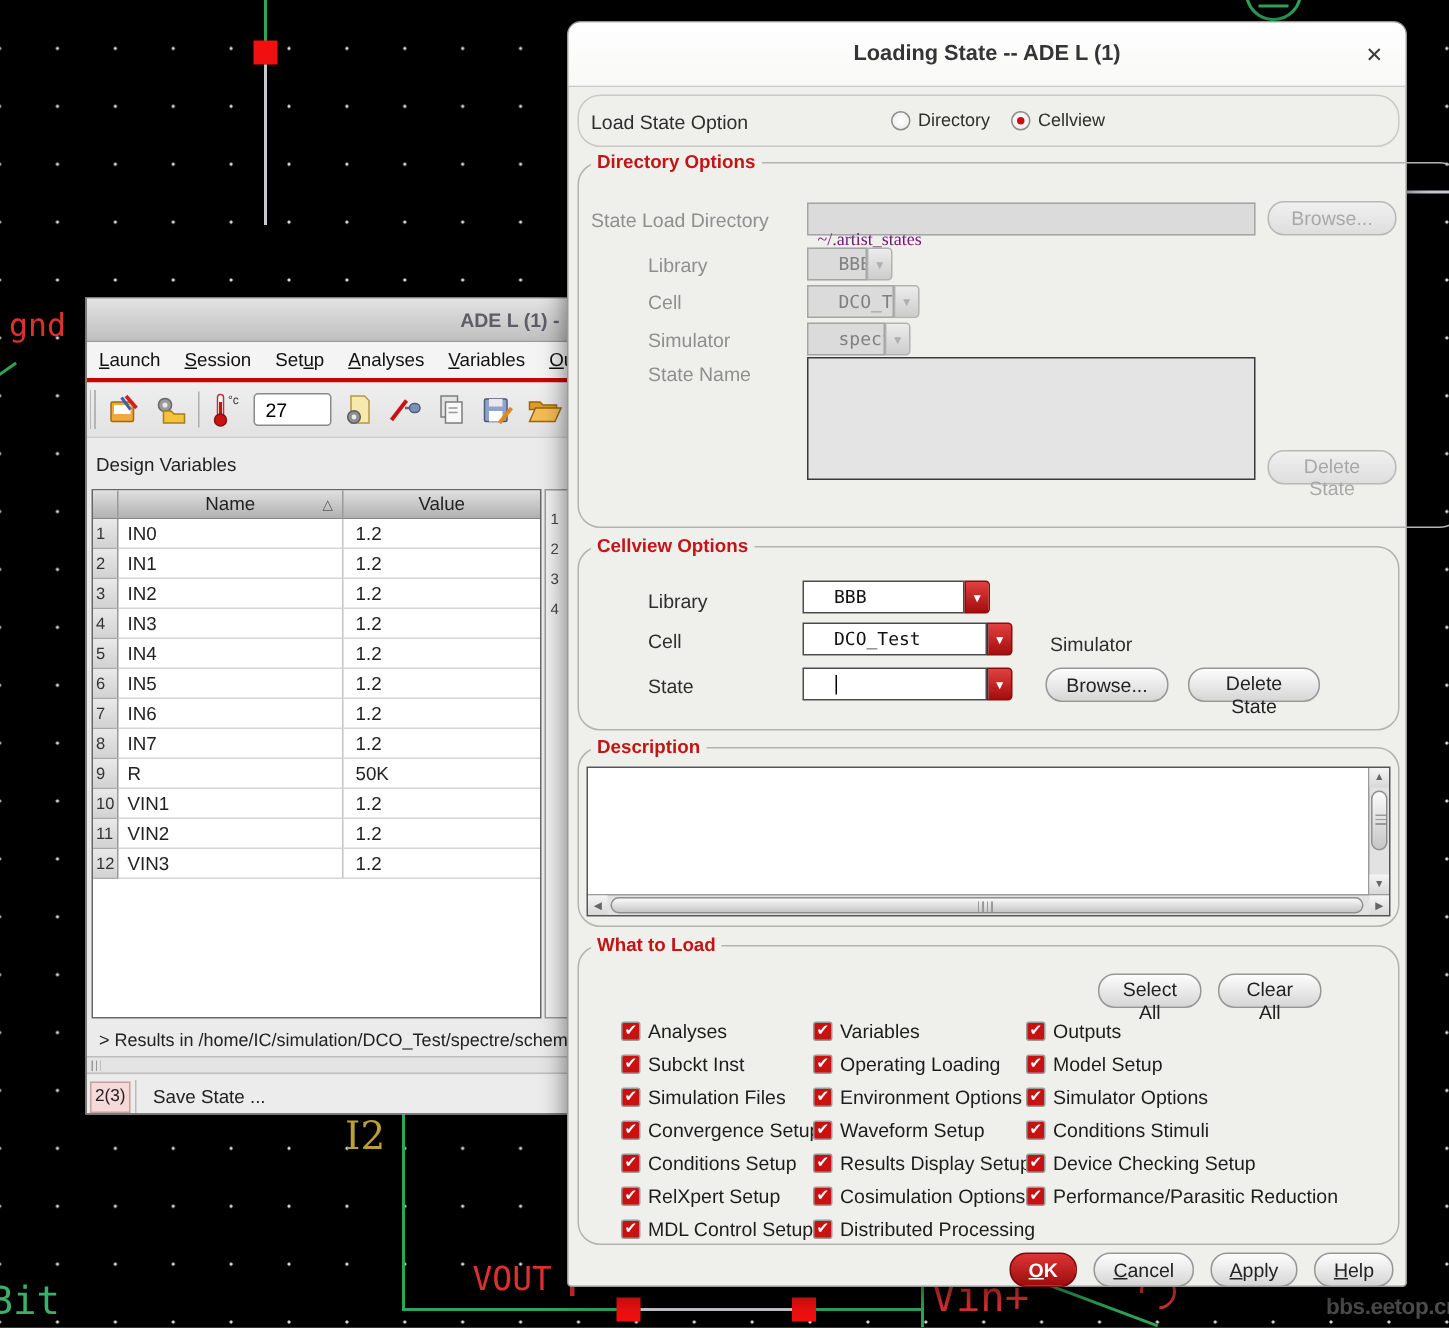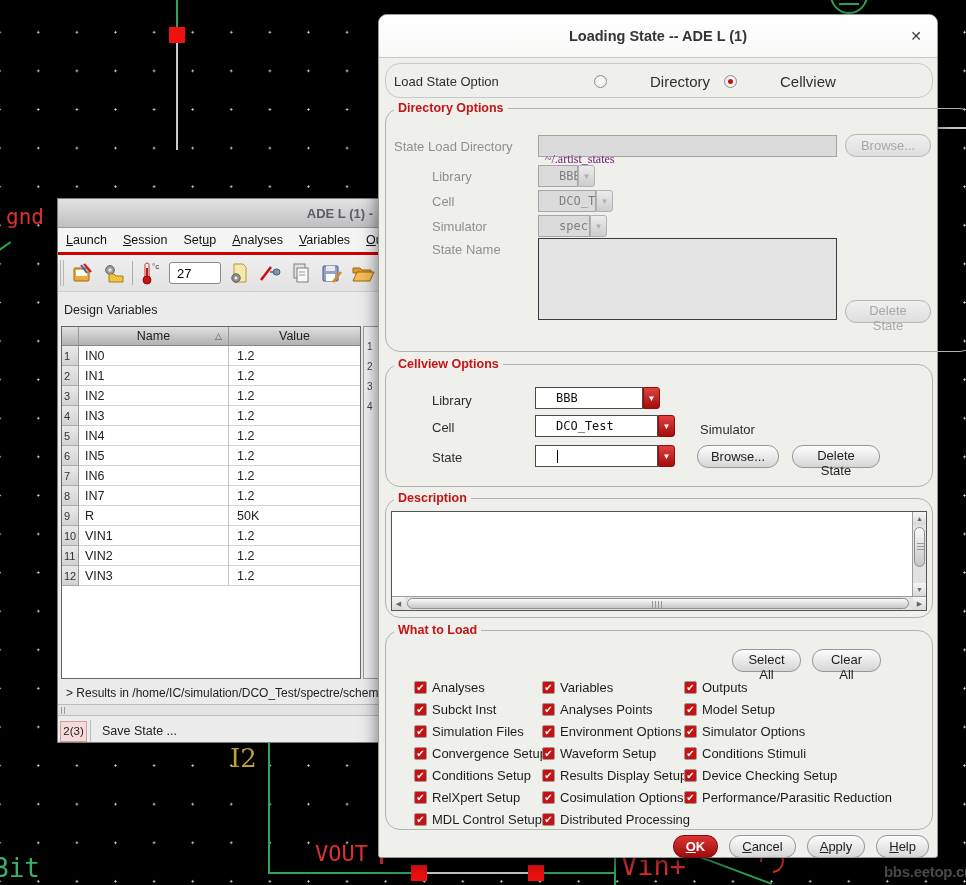--- a/index.html
+++ b/index.html
@@ -66,21 +66,21 @@
     border-bottom:1px solid #c9c9c9;border-radius:8px 8px 0 0;display:flex;align-items:center;justify-content:center;}
   #dlg-title{font-size:14.5px;font-weight:bold;color:#353535;}
   #dlg-close{position:absolute;right:15px;top:13px;font-size:14px;color:#3d3d3d;cursor:default;}
   .groupbox{position:absolute;border:1px solid #b3b3b3;border-radius:15px;}
   .legend{position:absolute;left:8px;top:-8px;background:#efefec;padding:0 4px;color:#c41414;font-weight:bold;font-size:12.5px;}
   .lbl{position:absolute;font-size:13px;color:#2e2e2e;white-space:nowrap;}
   .lbl.dis{color:#8f8f8f;}
   .radio-wrap{display:flex;align-items:center;gap:5px;}
   .radio{width:13px;height:13px;border-radius:50%;border:1px solid #8b8b8b;background:radial-gradient(#fff,#e9e9e9);position:relative;}
   .radio.sel::after{content:"";position:absolute;left:3px;top:3px;width:5px;height:5px;border-radius:50%;background:#c80f0f;}
-  .radio-label{font-size:15px;margin-left:38px;}
+  .radio-label{font-size:12px;}
   .field{background:#fff;border:1px solid #4a4a4a;font-family:"DejaVu Sans Mono",monospace;font-size:12px;
     padding:3px 0 0 20px;color:#111;overflow:hidden;white-space:nowrap;}
   .combo{position:absolute;display:flex;height:22px;}
   .combo .field{height:22px;}
   .combo .arrow{width:17px;height:22px;border-radius:0 3px 3px 0;display:flex;align-items:center;justify-content:center;
     background:linear-gradient(#e04040,#a50d0d);border:1px solid #8d0d0d;color:#fff;font-size:8px;}
   .combo.dis .field{background:#dbdbdb;border-color:#a5a5a5;color:#808080;}
   .combo.dis .arrow{background:linear-gradient(#ececec,#cdcdcd);border:1px solid #b2b2b2;color:#b0b0b0;}
   .txtfield{position:absolute;height:22px;background:#dbdbdb;border:1px solid #a5a5a5;
     font-family:Liberation Serif, serif;font-size:12px;color:#701a75;padding:16px 0 0 6px;}
@@ -425,21 +425,21 @@
             <span class="wl-label">MDL Control Setup</span>
           </span>
         </div>
       <div class="wl-col" style="left:156px;top:45px;">
           <span class="wl-item">
             <span class="cb">✔</span>
             <span class="wl-label">Variables</span>
           </span>
           <span class="wl-item">
             <span class="cb">✔</span>
-            <span class="wl-label">Analyses Points</span>
+            <span class="wl-label">Operating Loading</span>
           </span>
           <span class="wl-item">
             <span class="cb">✔</span>
             <span class="wl-label">Environment Options</span>
           </span>
           <span class="wl-item">
             <span class="cb">✔</span>
             <span class="wl-label">Waveform Setup</span>
           </span>
           <span class="wl-item">

